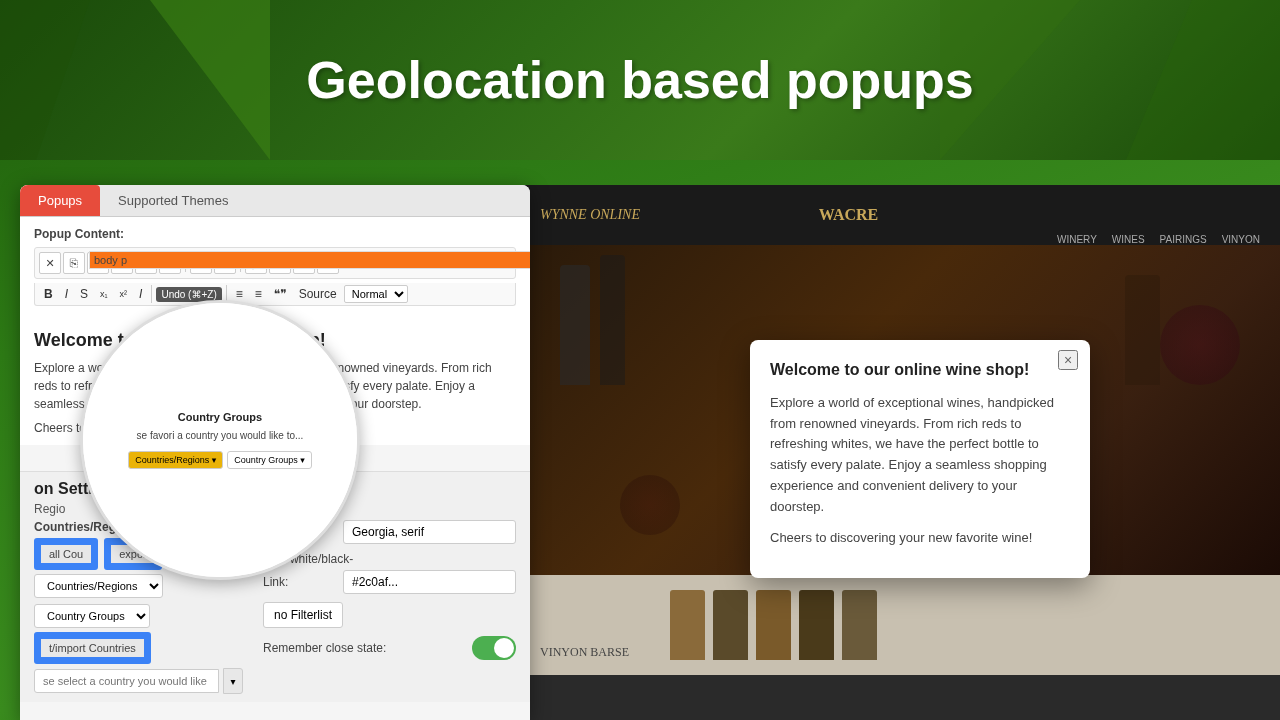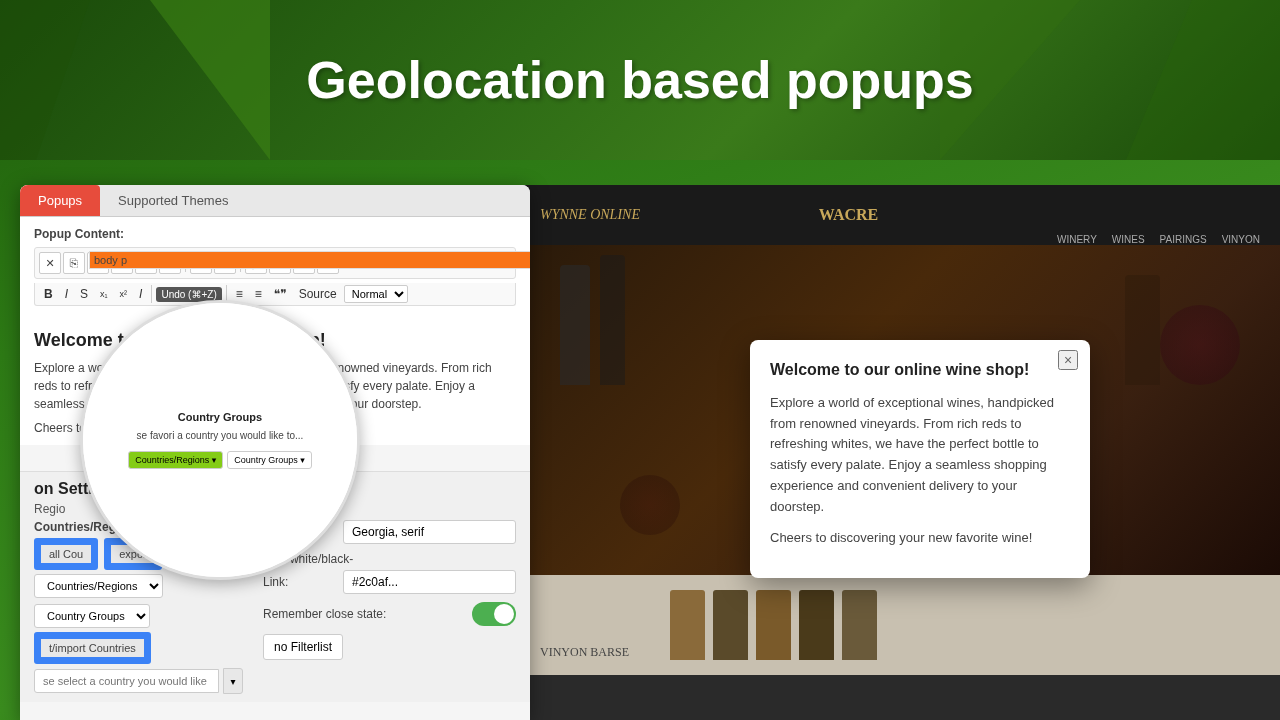--- a/index.html
+++ b/index.html
@@ -589,26 +589,26 @@
         </div>
 
         <div style="font-size:12px;color:#444;margin-bottom:4px;">URL white/black-</div>
 
         <div class="form-row">
           <span class="form-label">Link:</span>
           <input type="text" class="form-input" value="#2c0af..." style="">
         </div>
 
         <div class="form-row">
+          <div class="no-filterlist">no Filterlist</div>
+        </div>
+
+        <div class="form-row">
           <span style="font-size:12px;color:#444;flex:1;">Remember close state:</span>
           <div class="toggle"></div>
-        </div>
-
-        <div class="form-row">
-          <div class="no-filterlist">no Filterlist</div>
         </div>
       </div>
     </div>
   </div>
 </div>
 
 <div class="wine-website">
 
   <div class="wine-site-header">
     <div class="wine-site-logo">WYNNE ONLINE</div>
@@ -655,18 +655,18 @@
   <div class="popup-text">Explore a world of exceptional wines, handpicked from renowned vineyards. From rich reds to refreshing whites, we have the perfect bottle to satisfy every palate. Enjoy a seamless shopping experience and convenient delivery to your doorstep.</div>
   <div class="popup-text">Cheers to discovering your new favorite wine!</div>
 </div>
 
 <div class="magnifier">
   <div style="position:absolute;inset:0;background:white;display:flex;align-items:center;justify-content:center;">
     <div style="padding:15px;text-align:center;">
       <div style="font-size:11px;font-weight:bold;color:#222;margin-bottom:6px;">Country Groups</div>
       <div style="font-size:10px;color:#444;line-height:1.4;">se favori a country you would like to...</div>
       <div style="margin-top:8px;display:flex;gap:4px;justify-content:center;">
-        <div style="padding:3px 6px;border:1px solid #ccc;border-radius:3px;font-size:9px;background:#84cc16;">Countries/Regions ▾</div>
+        <div style="padding:3px 6px;border:1px solid #ccc;border-radius:3px;font-size:9px;background:#eab308;">Countries/Regions ▾</div>
         <div style="padding:3px 6px;border:1px solid #ccc;border-radius:3px;font-size:9px;background:white;">Country Groups ▾</div>
       </div>
     </div>
   </div>
 </div>
 
 </body></html>

